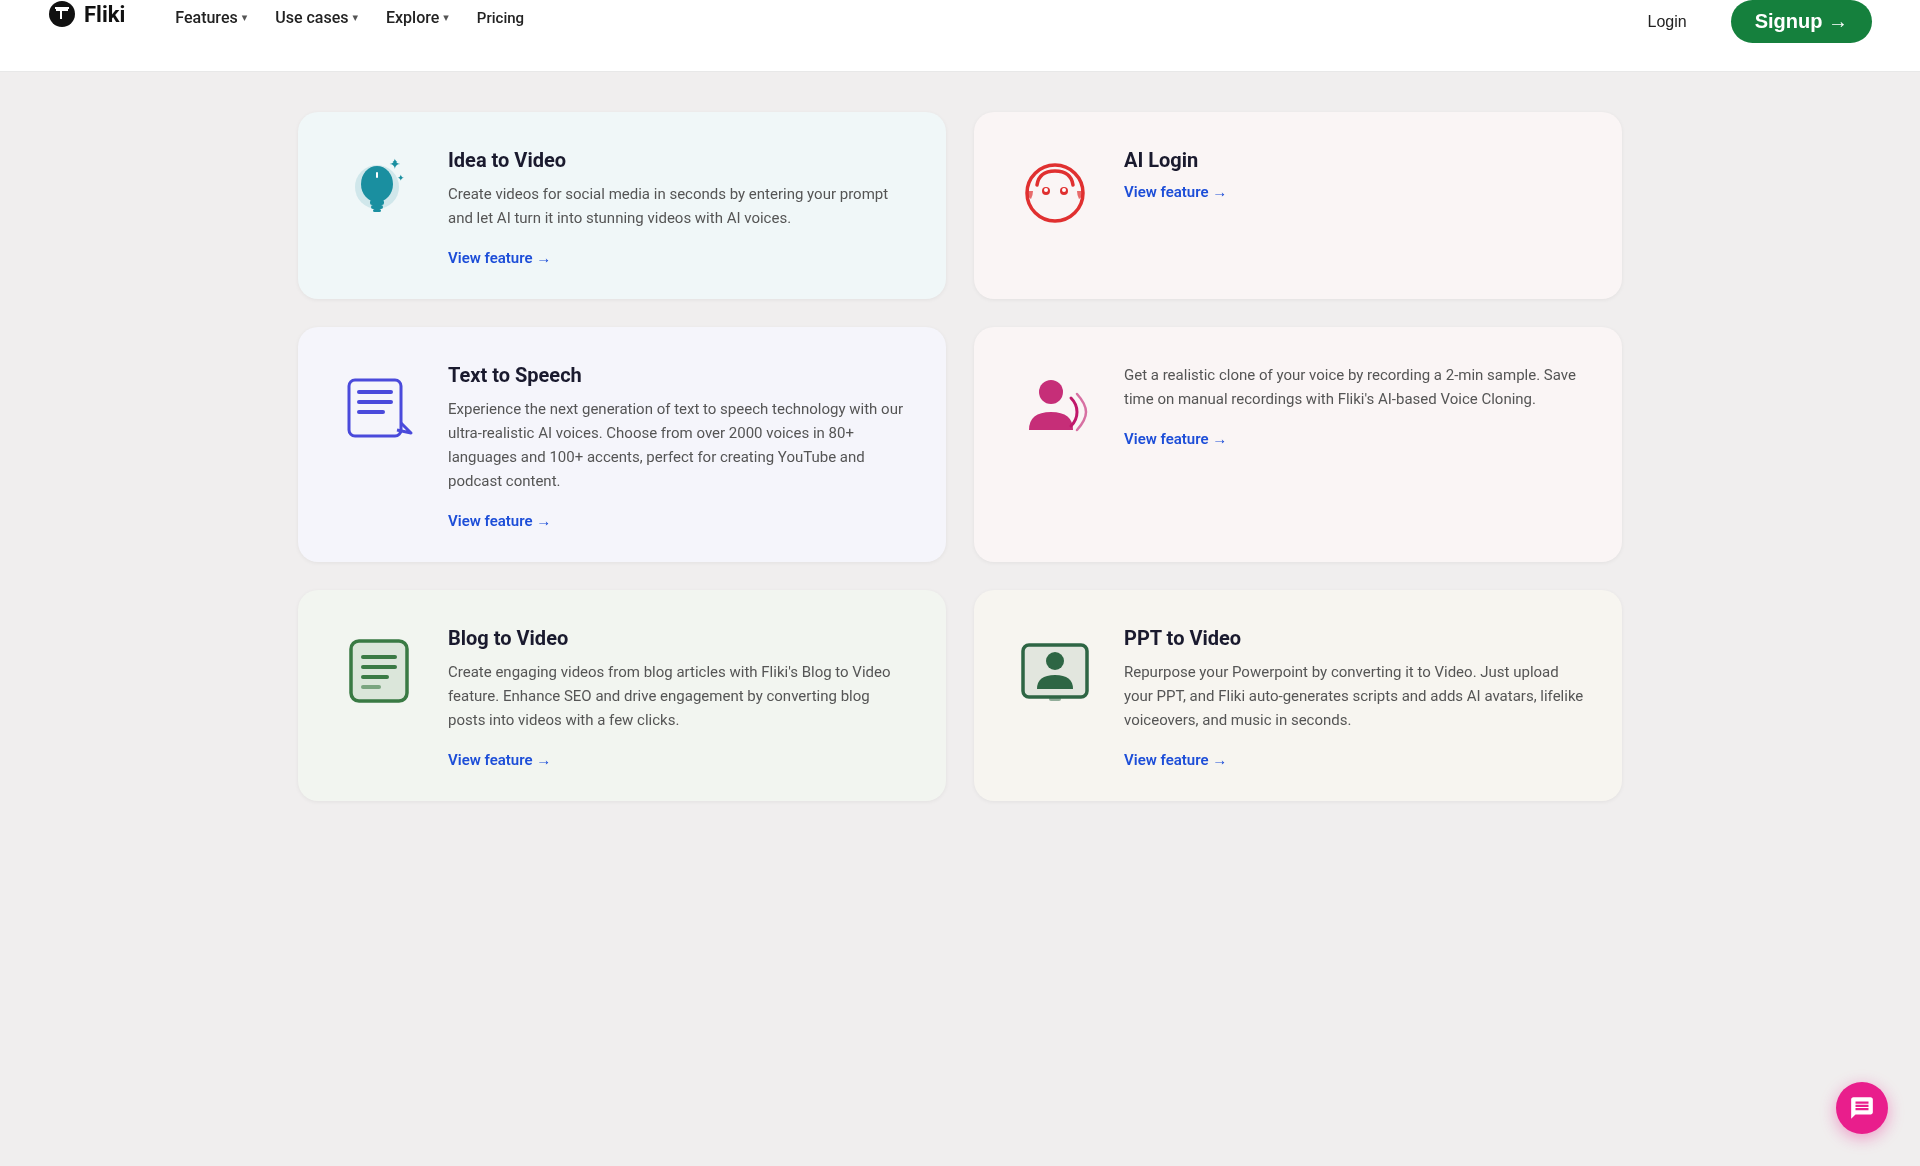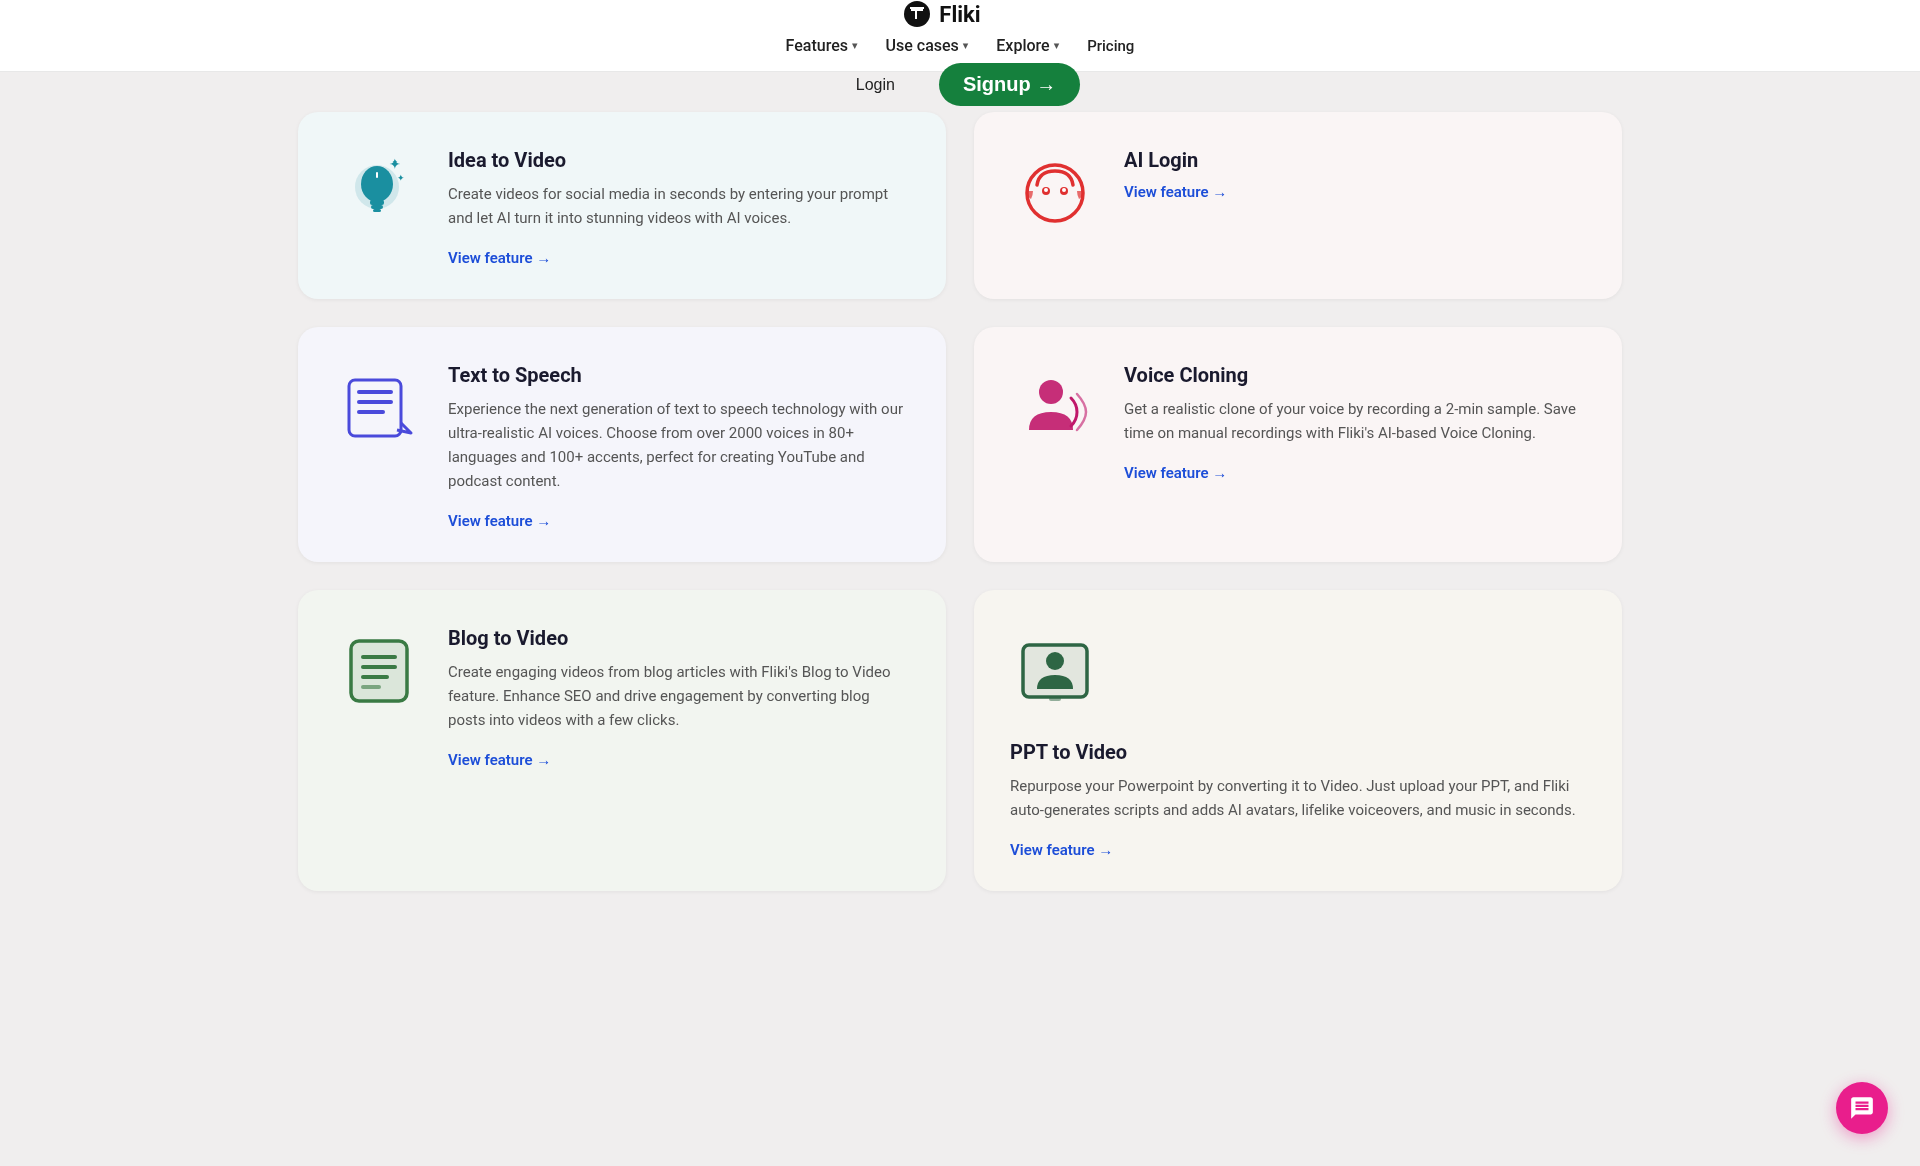--- a/index.html
+++ b/index.html
@@ -6,25 +6,24 @@
     body {
       font-family: -apple-system, BlinkMacSystemFont, 'Segoe UI', Roboto, sans-serif;
       background: #f0eeee;
       min-height: 1166px;
     }
 
     
     nav {
       background: #ffffff;
       display: flex;
-      align-items: center;
+      align-items: flex-start;
       padding: 0 48px;
       height: 72px;
       border-bottom: 1px solid #e8e8e8;
-      flex-direction: column;
     }
     .nav-logo {
       display: flex;
       align-items: center;
       gap: 8px;
       font-size: 22px;
       font-weight: 700;
       color: #111;
       text-decoration: none;
       margin-right: 36px;
@@ -105,21 +104,21 @@
       padding: 36px 36px 32px 36px;
       display: flex;
       flex-direction: row;
       align-items: flex-start;
       gap: 24px;
       box-shadow: 0 1px 4px rgba(0,0,0,0.06);
     }
     .feature-card.light-bg { background: #f0f7f8; }
     .feature-card.light-pink { background: #faf5f5; }
     .feature-card.light-lavender { background: #f5f5fb; }
-    .feature-card.light-cream { background: #f7f5f0; flex-direction: column; }
+    .feature-card.light-cream { background: #f7f5f0; }
     .feature-card.light-greenish { background: #f2f5f0; }
 
     .feature-icon-wrap {
       flex-shrink: 0;
       width: 90px;
       height: 90px;
       display: flex;
       align-items: center;
       justify-content: center;
     }
@@ -274,21 +273,20 @@
       <svg width="80" height="80" viewBox="0 0 80 80" fill="none">
 
         <circle cx="36" cy="24" r="12" fill="#c0186a" opacity="0.9"></circle>
         <path d="M14 62 Q14 44 36 44 Q58 44 58 62" fill="#c0186a" opacity="0.9"></path>
 
         <path d="M56 30 Q62 36 62 44 Q62 52 56 58" stroke="#c0186a" stroke-width="3" fill="none" stroke-linecap="round"></path>
         <path d="M62 26 Q71 36 71 44 Q71 52 62 62" stroke="#c0186a" stroke-width="2.5" fill="none" stroke-linecap="round" opacity="0.6"></path>
       </svg>
     </div>
     <div class="feature-text">
-      <div class="feature-title">Voice Cloning</div>
       <div class="feature-desc">Get a realistic clone of your voice by recording a 2-min sample. Save time on manual recordings with Fliki's AI-based Voice Cloning.</div>
       <a class="feature-link">View feature →</a>
     </div>
   </div>
 
   <div class="feature-card light-greenish">
     <div class="feature-icon-wrap">
       <svg width="80" height="80" viewBox="0 0 80 80" fill="none">
         <rect x="12" y="10" width="56" height="60" rx="8" fill="none" stroke="#3a7a44" stroke-width="3.5"></rect>
         <rect x="12" y="10" width="56" height="60" rx="8" fill="#3a7a44" opacity="0.12"></rect>

